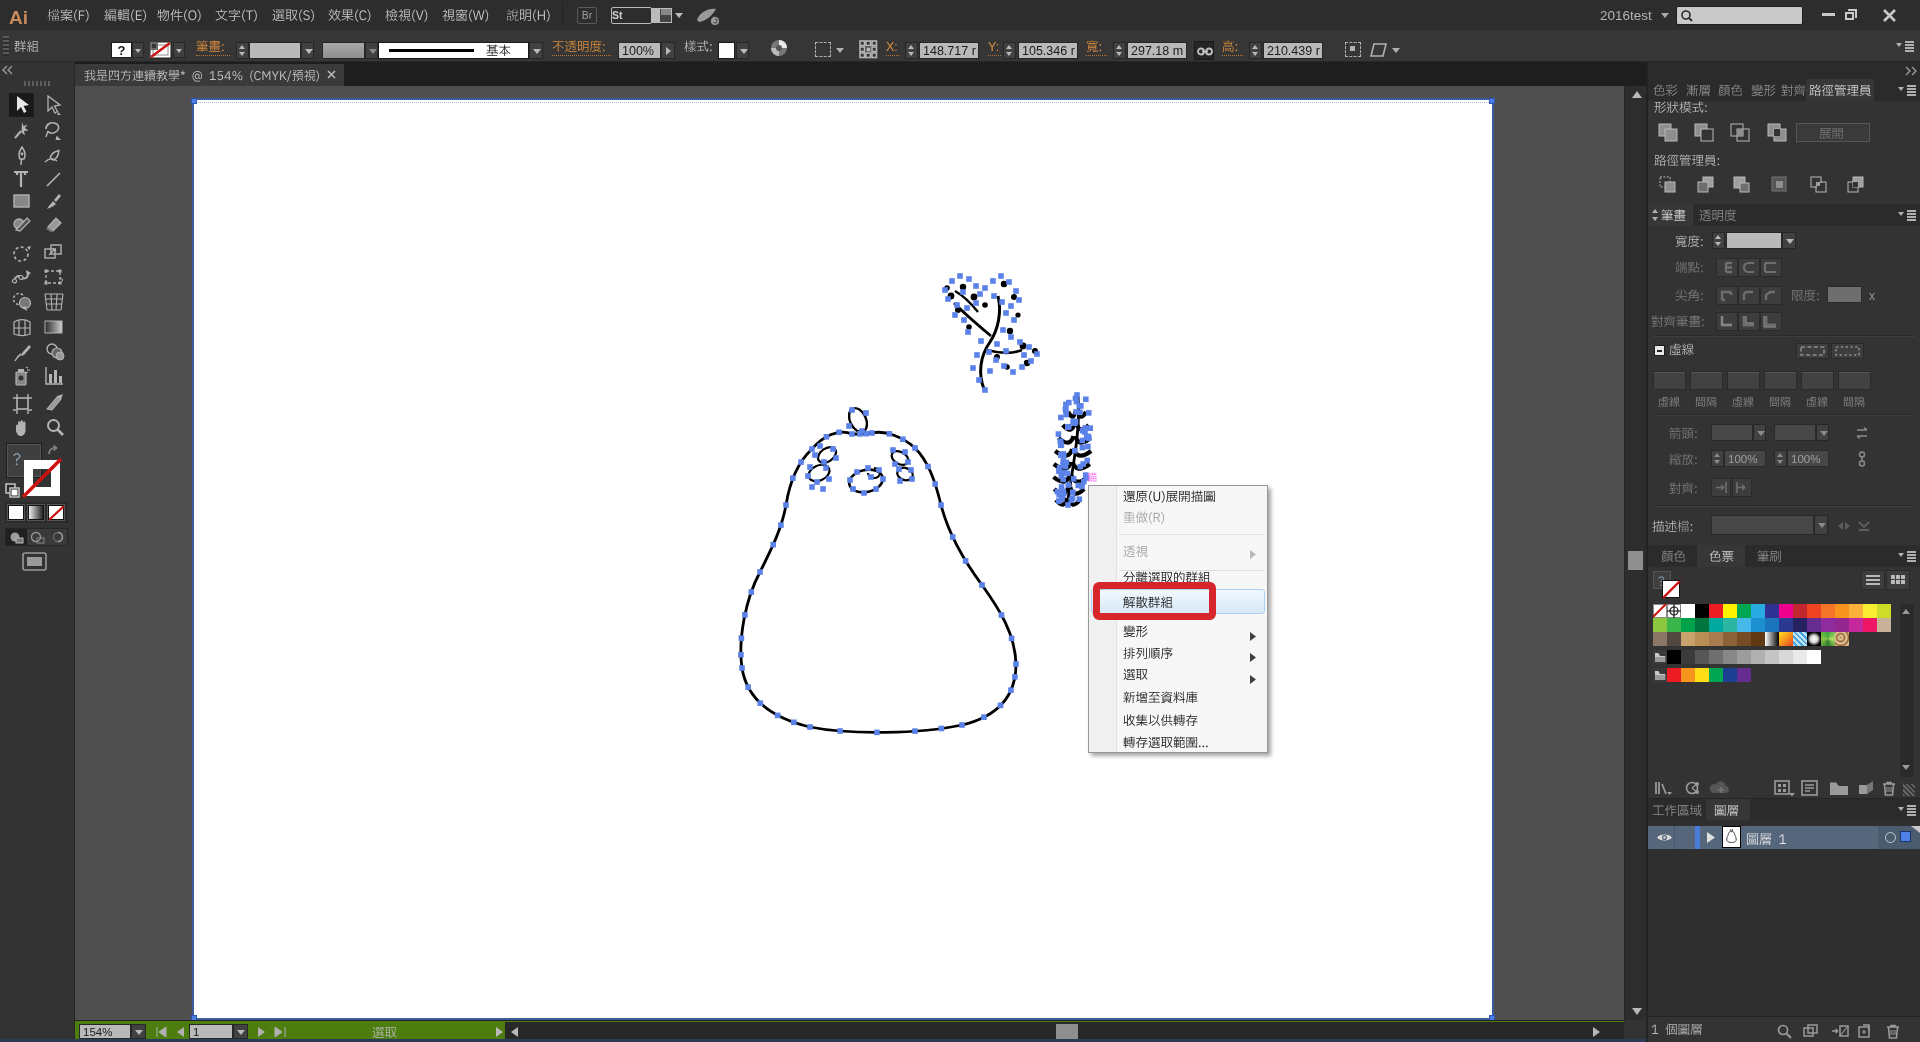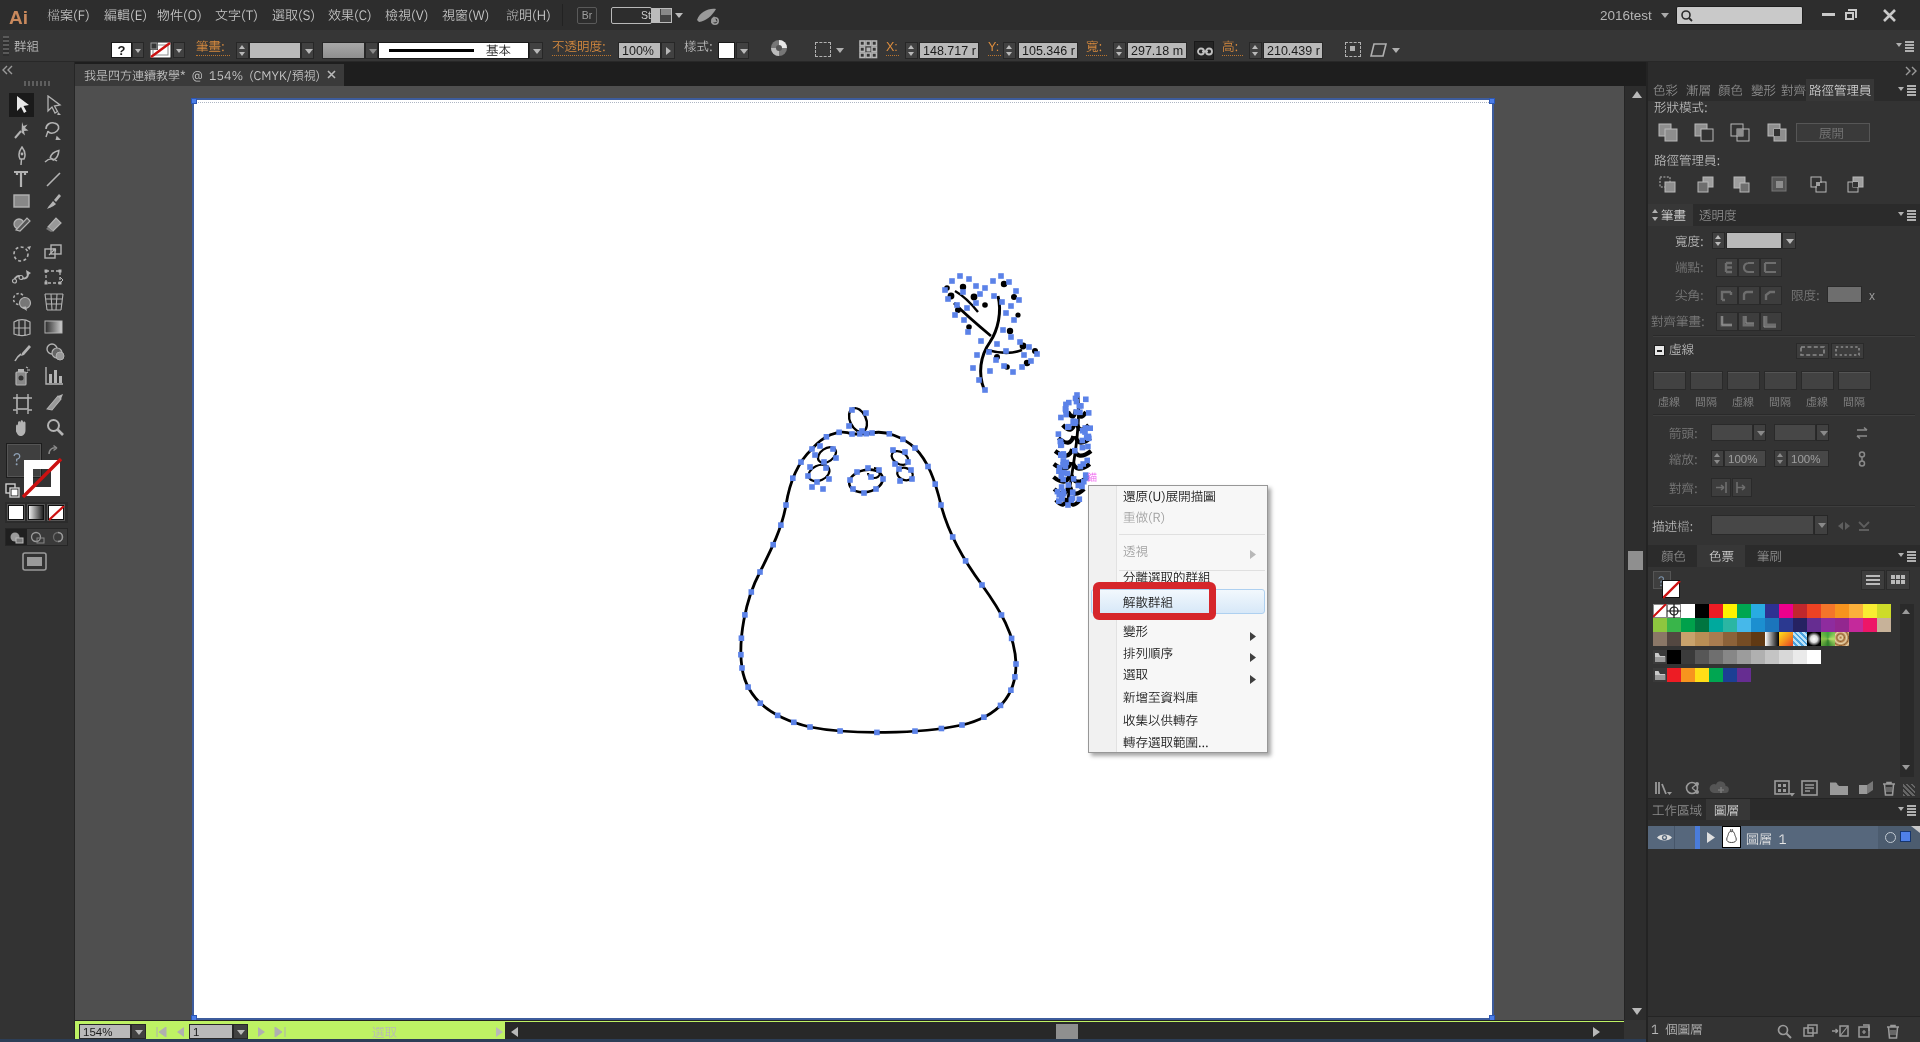--- a/index.html
+++ b/index.html
@@ -19,21 +19,21 @@
 
 #toolbar{position:absolute;left:0;top:62px;width:75px;height:980px;background:#333;border-right:1px solid #262626}
 
 #tabbar{position:absolute;left:75px;top:62px;width:1571px;height:24px;background:#1e1e1e}
 #doctab{position:absolute;left:0;top:2px;width:269px;height:22px;background:#3a3a3a}
 #pasteboard{position:absolute;left:75px;top:86px;width:1549px;height:934px;background:#4f4f4f;overflow:hidden}
 #artboard{position:absolute;left:119px;top:14px;width:1298px;height:918px;background:#fff;outline:2px solid #3d5c9c}
 .anchor{position:absolute;width:6px;height:6px;background:#4a7de8;border:1px solid #2c57b5}
 
 #vscroll{position:absolute;left:1624px;top:86px;width:22px;height:934px;background:#2d2d2d;border-left:1px solid #252525}
-#statusbar{position:absolute;left:75px;top:1020px;width:1549px;height:22px;background:#bef264;border-top:1px solid #222}
+#statusbar{position:absolute;left:75px;top:1020px;width:1549px;height:22px;background:#4d7c0f;border-top:1px solid #222}
 #hscroll{position:absolute;left:430px;top:1px;width:1119px;height:19px;background:#282828}
 
 #dock{position:absolute;left:1648px;top:62px;width:272px;height:980px;background:#333}
 #dockdiv{position:absolute;left:1646px;top:62px;width:2px;height:980px;background:#232323}
 .phead{position:absolute;left:0;width:272px;height:22px;background:#2b2b2b}
 .ptab{position:absolute;top:0;height:22px;background:#2b2b2b}
 .ptab.on{background:#373737}
 .btn3{position:absolute;background:#3d3d3d;border:1px solid #2a2a2a}
 .menuico{position:absolute;width:16px;height:10px}
 .menuico:before{content:"";position:absolute;left:0;top:2px;border-left:3.5px solid transparent;border-right:3.5px solid transparent;border-top:4px solid #b0b0b0}
@@ -265,21 +265,21 @@
         <g fill="#c6c6c6" transform="scale(0.013000,-0.013000)">
           <use href="#n_uni8AAA" x="0"></use>
           <use href="#p_uni660E" x="1000"></use>
           <use href="#p_parenleft" x="2000"></use>
           <use href="#p_H" x="2352"></use>
           <use href="#p_parenright" x="3094"></use>
         </g>
       </svg>
 <div class="abs" style="left:562px;top:4px;width:1px;height:22px;background:#222"></div>
 <div class="abs" style="left:577px;top:7px;width:20px;height:17px;border:1px solid #5a5a5a;border-radius:2px;color:#9f9f9f;font-size:10.5px;text-align:center;line-height:15px">Br</div>
-<div class="abs" style="left:611px;top:7px;width:41px;height:17px;border:1px solid #b9b9b9;border-radius:2px;color:#cecece;font-size:10.5px;font-weight:normal;text-align:right;line-height:15px">St</div>
+<div class="abs" style="left:611px;top:7px;width:41px;height:17px;border:1px solid #b9b9b9;border-radius:2px;color:#cecece;font-size:10.5px;font-weight:bold;text-align:left;line-height:15px">St</div>
 <div class="abs" style="left:651px;top:8px;width:21px;height:15px;border:1px solid #bbb;background:#444">
   <div class="abs" style="left:0;top:0;width:8px;height:13px;background:#bbb"></div>
   <div class="abs" style="left:9px;top:0;width:10px;height:6px;background:#888"></div>
 </div>
 <div class="arrow-d" style="left:675px;top:13px;border-top-color:#bbb"></div>
 <svg class="abs" style="left:694px;top:6px" width="26" height="20" viewBox="0 0 26 20">
  <path d="M3 14 C6 6 14 2 22 3 C18 10 12 15 5 16 Z" fill="#9a9a9a"></path>
  <path d="M20 10 l3 6 -6 1 z" fill="#9a9a9a"></path>
  <circle cx="21" cy="15" r="3.2" fill="none" stroke="#9a9a9a" stroke-width="1.6"></circle>
 </svg>

